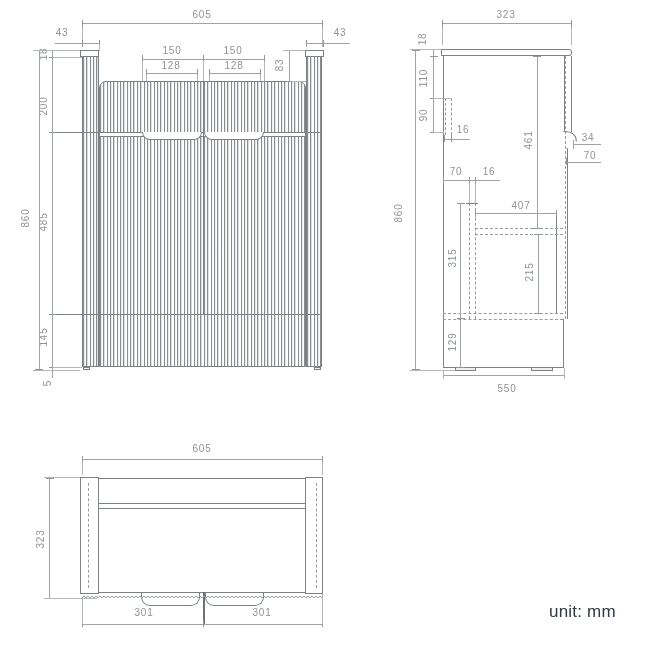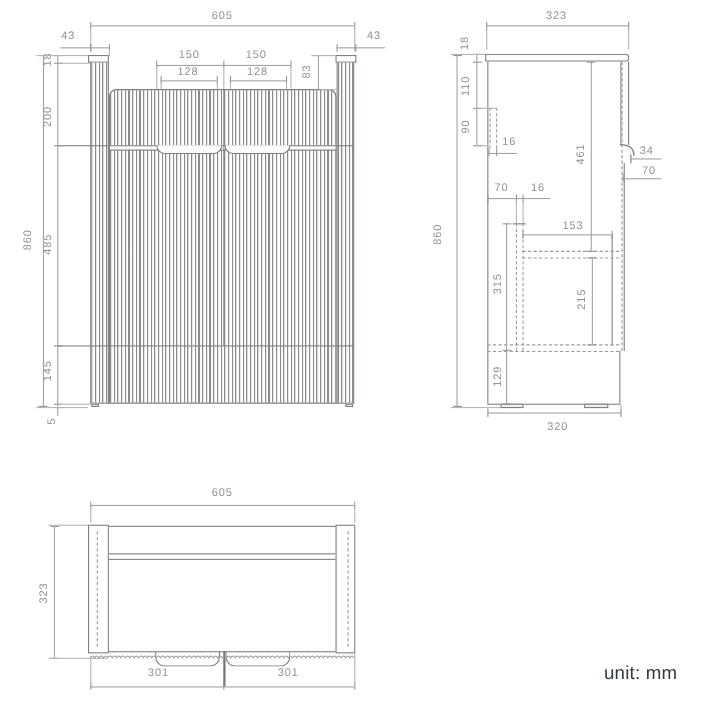--- a/index.html
+++ b/index.html
@@ -180,21 +180,21 @@
     <div class="lbl" style="left:489px;top:171.5px">16</div>
 
     <div class="dl" style="left:536.7px;top:56px;width:1px;height:172px"></div>
     <div class="tk" style="left:533px;top:56px;width:8px;height:1px"></div>
     <div class="tk" style="left:533px;top:227.5px;width:8px;height:1px"></div>
     <div class="lbl v" style="left:529px;top:140px">461</div>
 
     <div class="dl" style="left:475.3px;top:213px;width:81px;height:1px"></div>
     <div class="tk" style="left:475.3px;top:209.5px;width:1px;height:7px"></div>
     <div class="tk" style="left:556px;top:209.5px;width:1px;height:7px"></div>
-    <div class="lbl" style="left:521px;top:206px">153</div>
+    <div class="lbl" style="left:521px;top:206px">407</div>
 
     <div class="dl" style="left:460px;top:202.7px;width:1px;height:164px"></div>
     <div class="tk" style="left:456.5px;top:202.7px;width:8px;height:1px"></div>
     <div class="tk" style="left:456.5px;top:318px;width:8px;height:1px"></div>
     <div class="tk" style="left:456.5px;top:366.5px;width:8px;height:1px"></div>
     <div class="lbl v" style="left:453px;top:258px">315</div>
     <div class="lbl v" style="left:453px;top:342px">129</div>
 
     <div class="dl" style="left:537.5px;top:233.7px;width:1px;height:80px"></div>
     <div class="tk" style="left:534px;top:233.7px;width:8px;height:1px"></div>
@@ -214,21 +214,21 @@
     <div class="tk" style="left:566.3px;top:158px;width:1px;height:7px"></div>
     <div class="dl" style="left:572.7px;top:139.7px;width:1px;height:9px"></div>
     <div class="lbl" style="left:588px;top:138px">34</div>
     <div class="lbl" style="left:590px;top:155.5px">70</div>
 
     <div class="dl" style="left:442.5px;top:375px;width:121px;height:1px"></div>
     <div class="tk" style="left:442.5px;top:371.5px;width:1px;height:7px"></div>
     <div class="tk" style="left:563.5px;top:371.5px;width:1px;height:7px"></div>
     <div class="xl" style="left:442.5px;top:370px;width:1px;height:9px"></div>
     <div class="xl" style="left:563.5px;top:367.5px;width:1px;height:11px"></div>
-    <div class="lbl" style="left:507px;top:389px">320</div>
+    <div class="lbl" style="left:507px;top:389px">550</div>
   </div>
 
   <div class="view">
 
     <div class="ln" style="left:82px;top:477.5px;width:240px;height:1px"></div>
     <div class="box" style="left:80px;top:477px;width:19px;height:117px"></div>
     <div class="box" style="left:305px;top:477px;width:18px;height:117px"></div>
     <div class="dashv" style="left:87.5px;top:483px;height:105px"></div>
     <div class="dashv" style="left:315.5px;top:483px;height:105px"></div>
     <div class="ln" style="left:99px;top:503.3px;width:206px;height:1px"></div>

